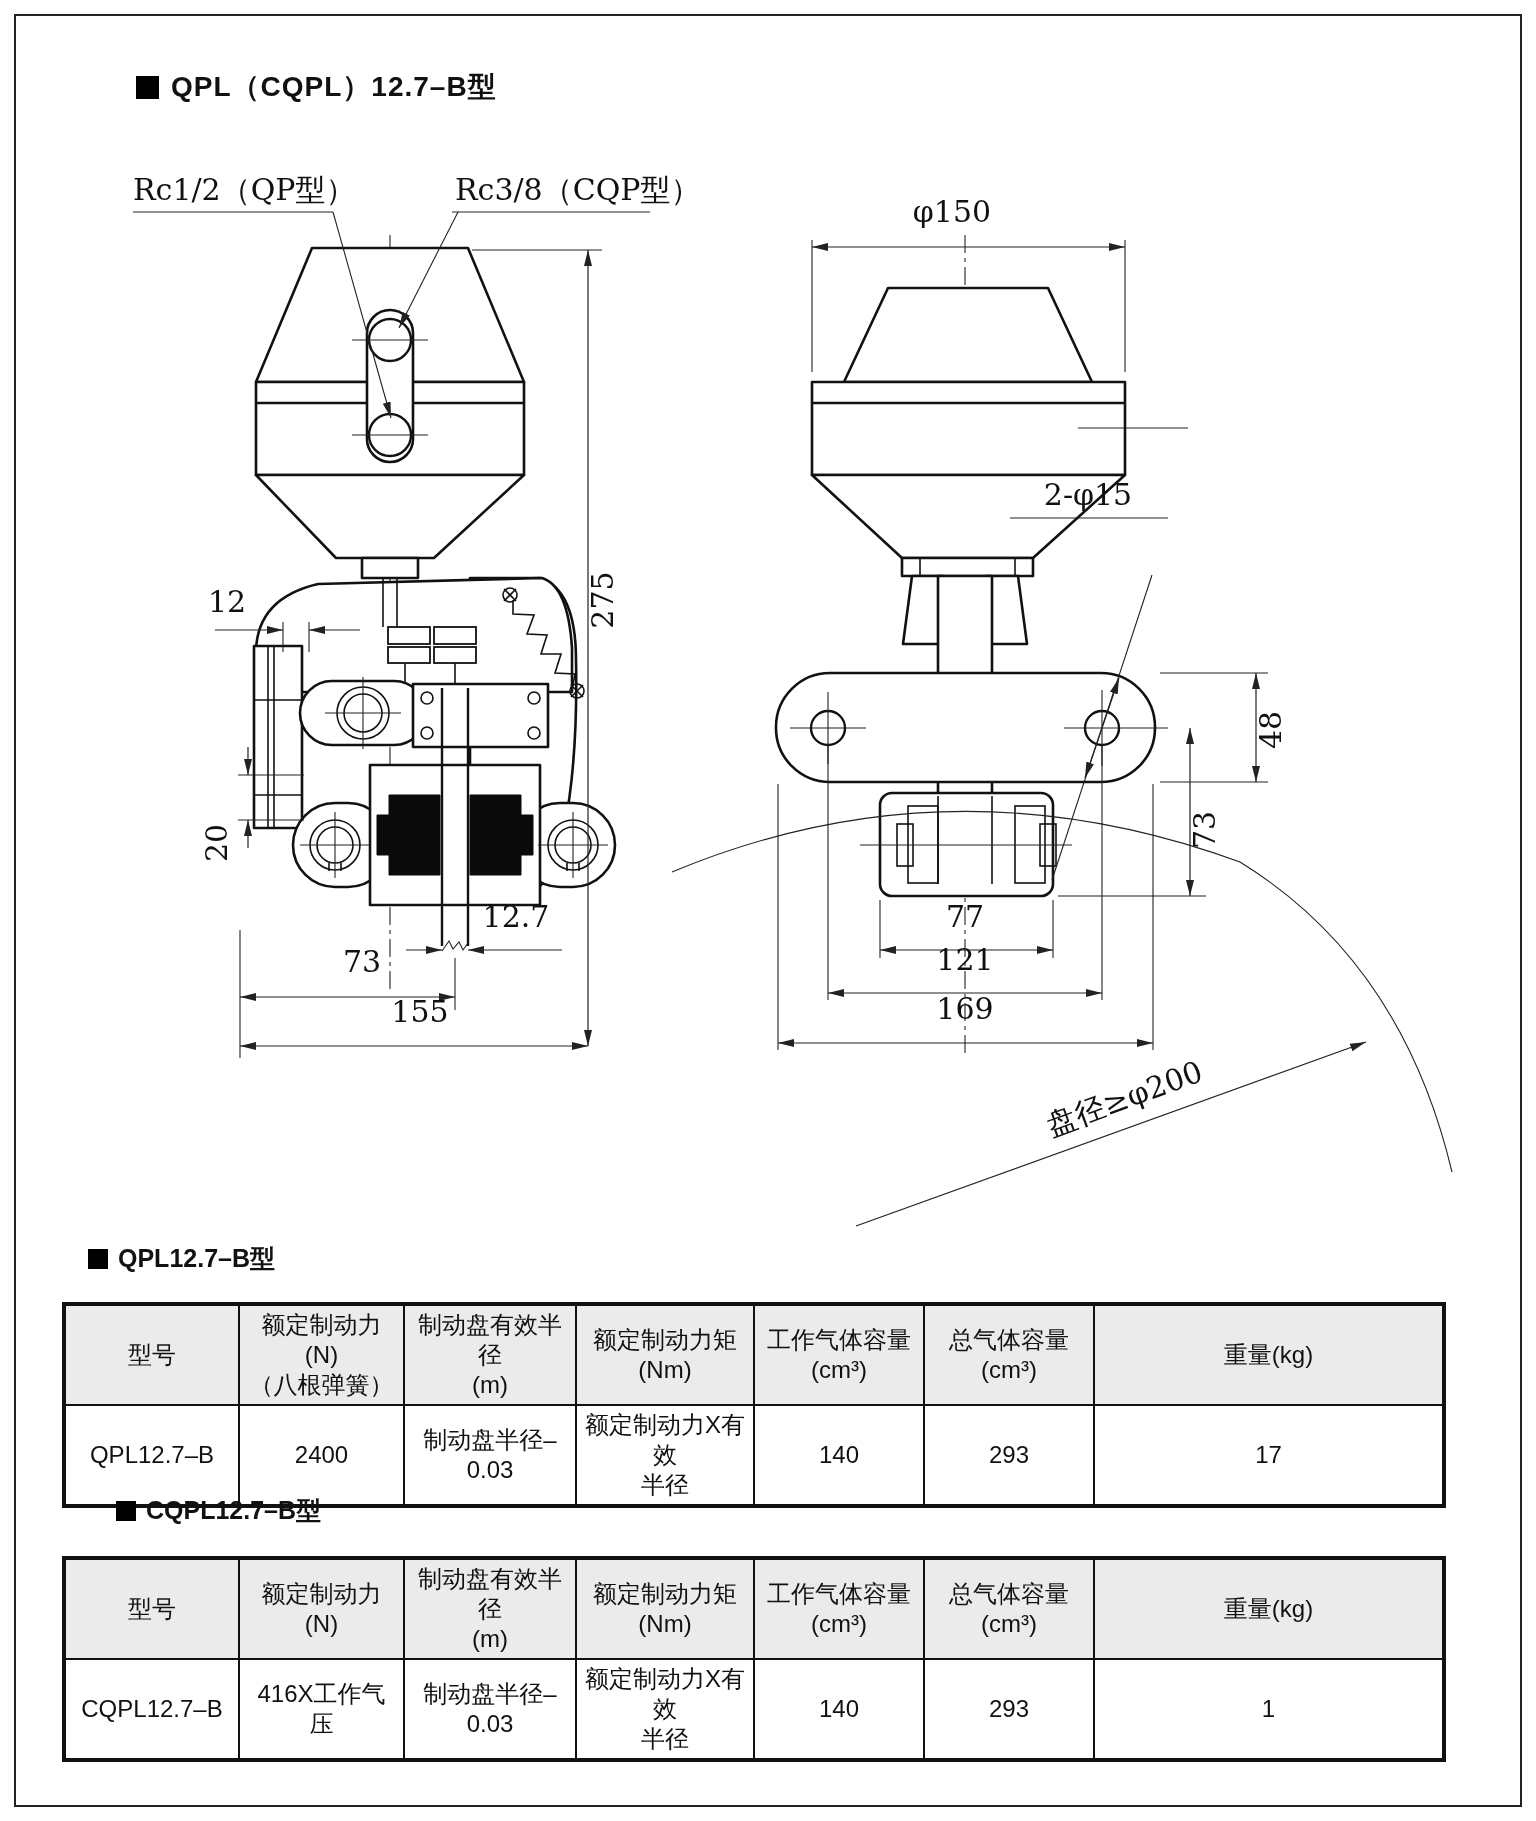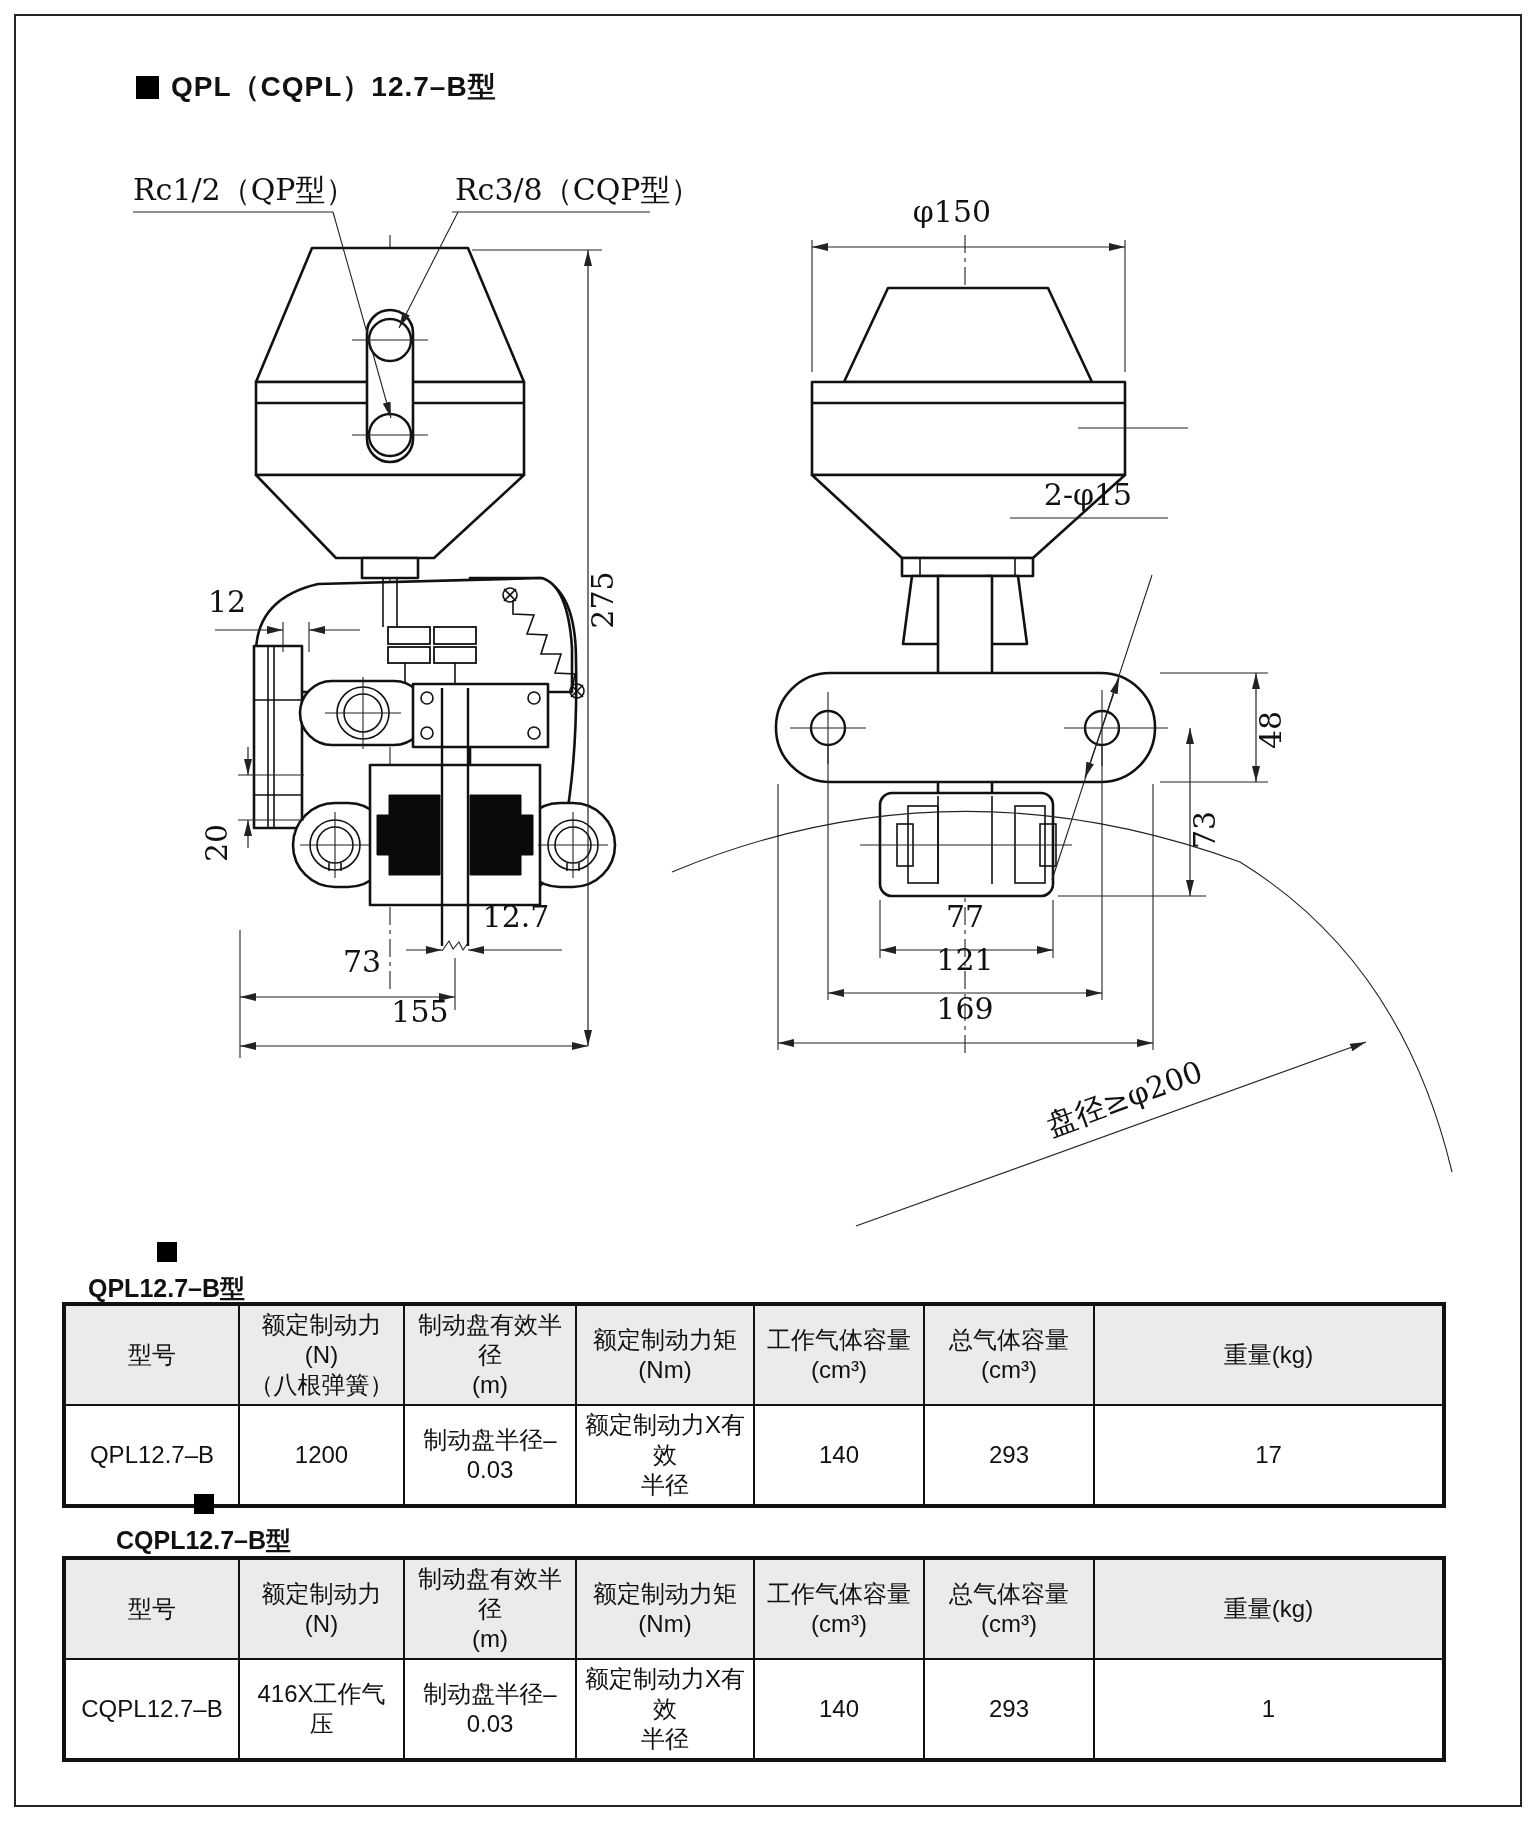--- a/index.html
+++ b/index.html
@@ -1,20 +1,20 @@
 <!DOCTYPE html>
 <html><head>
 <meta charset="utf-8">
 <style>
   html,body{margin:0;padding:0;background:#fff;}
   body{width:1536px;height:1821px;position:relative;font-family:"Liberation Sans",sans-serif;color:#111;}
   .page-border{position:absolute;left:14px;top:14px;right:14px;bottom:14px;border:2px solid #222;}
   .doc-title{position:absolute;left:100px;top:68px;display:flex;align-items:center;gap:12px;font-weight:bold;font-size:28px;letter-spacing:1px;padding-left:36px;}
   .sq{width:23px;height:23px;background:#000;flex:0 0 auto;}
-  .sec-head{position:absolute;left:88px;display:flex;align-items:center;gap:10px;font-weight:bold;font-size:25px;flex-direction:column;}
+  .sec-head{position:absolute;left:88px;display:flex;align-items:center;gap:10px;font-weight:bold;font-size:25px;}
   .sec-head .sq{width:20px;height:20px;}
   .sec-head.h1{top:1242px;}
   .sec-head.h2{top:1494px;margin-left:28px;}
   .spec-table{position:absolute;left:62px;width:1380px;border-collapse:collapse;table-layout:fixed;font-size:24px;}
   .spec-table.t1{top:1302px;}
   .spec-table.t2{top:1556px;}
   .spec-table th,.spec-table td{border:2px solid #111;text-align:center;vertical-align:middle;white-space:pre-line;padding:4px 6px;line-height:1.25;}
   .spec-table th{background:#ebebeb;font-weight:normal;height:66px;}
   .spec-table td{height:76px;background:#fff;}
   .spec-table{border:4px solid #111;}
@@ -271,21 +271,21 @@
       <th>工作气体容量
 (cm³)</th>
       <th>总气体容量
 (cm³)</th>
       <th>重量(kg)</th>
     </tr>
   </thead>
   <tbody>
     <tr>
       <td>QPL12.7–B</td>
-      <td>1200</td>
+      <td>2400</td>
       <td>制动盘半径–0.03</td>
       <td>额定制动力X有效
 半径</td>
       <td>140</td>
       <td>293</td>
       <td>17</td>
     </tr>
   </tbody>
 </table>
 

